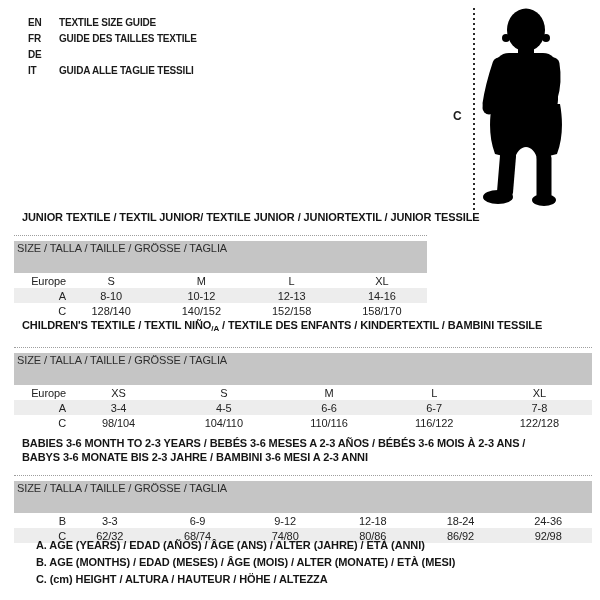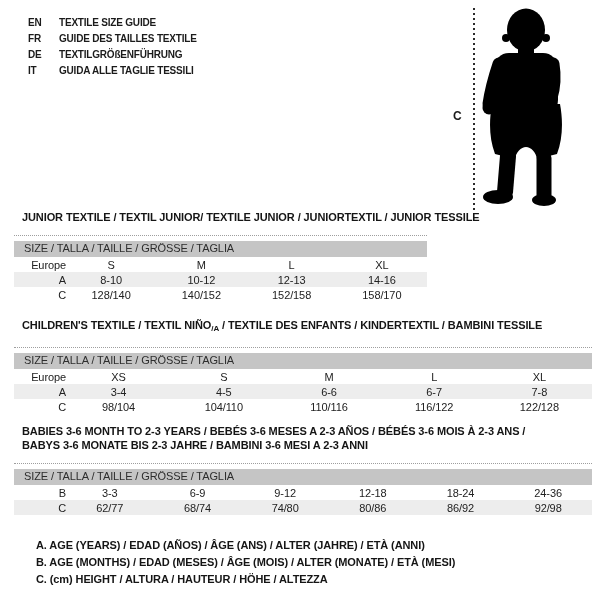--- a/index.html
+++ b/index.html
@@ -37,36 +37,36 @@
 
   
   .section { position: absolute; left: 14px; width: 578px; }
   .section-title {
     font-size: 11px; font-weight: 700; letter-spacing: -0.1px;
     line-height: 14px; padding-left: 8px; color: #151515;
     margin-bottom: 11px;
   }
   .table-wrap { border-top: 1px dotted #9e9e9e; padding-top: 5px; }
   .size-bar {
-    height: 16px; line-height: 14px; background: #c5c5c5;
-    font-size: 11px; color: #2d2d2d; padding-left: 10px; letter-spacing: -0.1px;
+    height: 32px; line-height: 14px; background: #c5c5c5;
+    font-size: 11px; color: #2d2d2d; padding-left: 3px; letter-spacing: -0.1px;
   }
   table.size-table { border-collapse: collapse; table-layout: fixed; }
   table.size-table td {
     height: 15px; font-size: 11px; color: #222222;
     text-align: center; vertical-align: middle; letter-spacing: -0.1px;
     padding: 0; white-space: nowrap;
   }
   table.size-table td.lbl { text-align: right; padding-left: 8px; }
   tr.stripe td { background: #ededed; }
   sub.title-sub { font-size: 8px; vertical-align: -2px; }
 
   #section-junior   { top: 210px; }
   #section-children { top: 318px; }
-  #section-babies   { top: 424px; }
+  #section-babies   { top: 436px; }
   #section-junior .size-bar, #section-junior table.size-table { width: 413px; }
   #section-junior .table-wrap { width: 413px; }
   #section-children .table-wrap, #section-babies .table-wrap { width: 578px; }
   #section-children .size-bar, #section-children table.size-table,
   #section-babies .size-bar, #section-babies table.size-table { width: 578px; }
 
   
   .legend { position: absolute; left: 36px; top: 537px; }
   .legend-line {
     font-size: 11px; font-weight: 700; line-height: 17px; letter-spacing: -0.1px;
@@ -80,21 +80,20 @@
   <div class="lang-row">
     <span class="lang-code">EN</span>
     <span class="lang-label">TEXTILE SIZE GUIDE</span>
   </div>
   <div class="lang-row">
     <span class="lang-code">FR</span>
     <span class="lang-label">GUIDE DES TAILLES TEXTILE</span>
   </div>
   <div class="lang-row">
     <span class="lang-code">DE</span>
-    <span class="lang-label">TEXTILGRÖßENFÜHRUNG</span>
   </div>
   <div class="lang-row">
     <span class="lang-code">IT</span>
     <span class="lang-label">GUIDA ALLE TAGLIE TESSILI</span>
   </div>
 </div>
 
 <div class="figure">
   <div class="measure-line"></div>
   <div class="measure-label">C</div>
@@ -228,21 +227,21 @@
           <td class="lbl">B</td>
           <td>3-3</td>
           <td>6-9</td>
           <td>9-12</td>
           <td>12-18</td>
           <td>18-24</td>
           <td>24-36</td>
         </tr>
         <tr class="stripe">
           <td class="lbl">C</td>
-          <td>62/77</td>
+          <td>62/32</td>
           <td>68/74</td>
           <td>74/80</td>
           <td>80/86</td>
           <td>86/92</td>
           <td>92/98</td>
         </tr>
       </tbody>
     </table>
   </div>
 </div>

